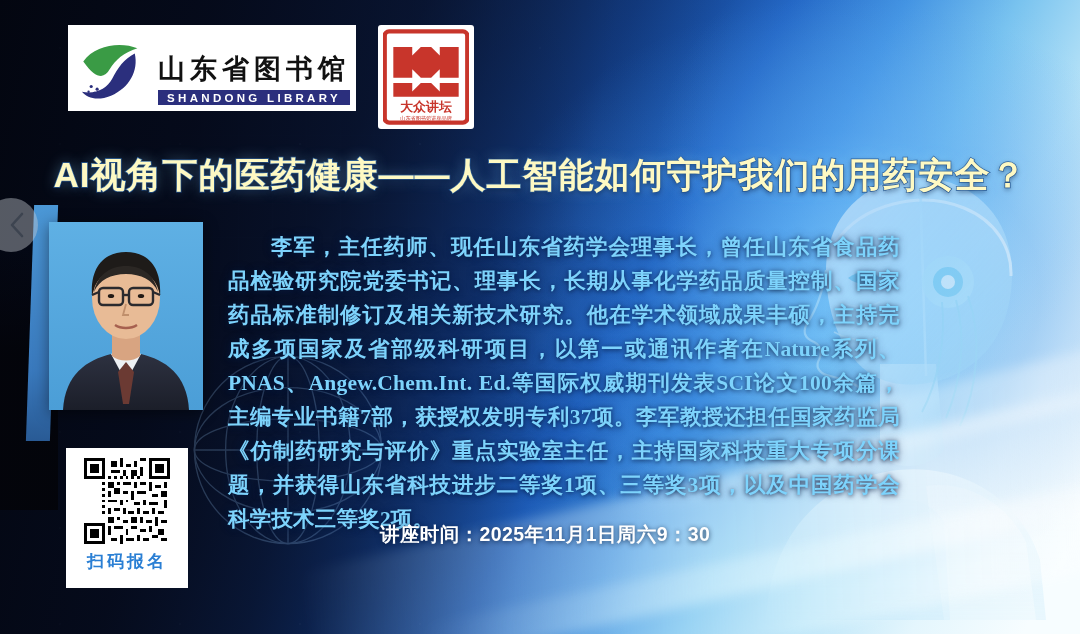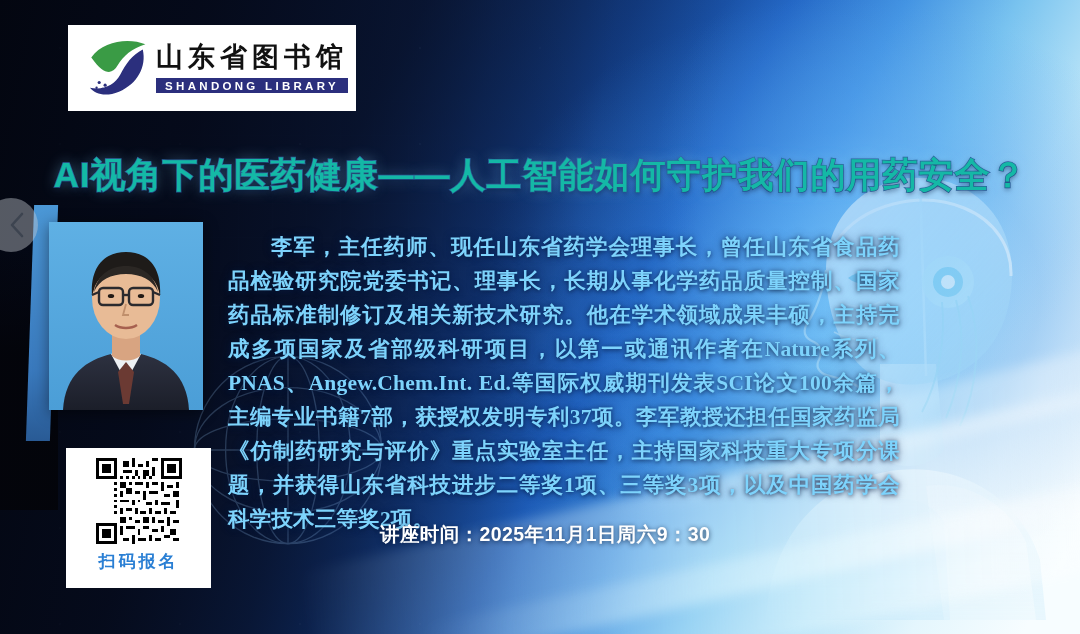--- a/index.html
+++ b/index.html
@@ -93,22 +93,22 @@
   }
 
   
   .logo-row{
     position:absolute; left:68px; top:25px;
     display:flex; align-items:flex-start; gap:22px;
   }
   .lib-logo{
     background:#fff;
     width:288px; height:86px;
-    display:flex; align-items:center; gap:4px;
-    padding:6px 12px 6px 18px;
+    display:flex; align-items:flex-end; gap:14px;
+    padding:6px 12px 6px 10px;
   }
   .lib-mark{ width:66px; height:66px; flex:0 0 66px; }
   .lib-text{ display:flex; flex-direction:column; justify-content:center; flex:1; }
   .lib-cn{
     font-family:"Liberation Serif", serif;
     font-size:27px; font-weight:700; color:#111;
     letter-spacing:5px; line-height:1.06; white-space:nowrap;
   }
   .lib-en{
     margin-top:6px;
@@ -122,21 +122,21 @@
     display:flex; align-items:center; justify-content:center;
   }
 
   
   .title{
     position:absolute; left:50%; transform:translateX(-50%);
     top:152px; width:1000px;
     text-align:center; white-space:nowrap;
     font-family:"Liberation Sans", sans-serif;
     font-size:35px; font-weight:700; letter-spacing:1px;
-    color:#14b8a6;
+    color:#fef9c3;
     -webkit-text-stroke:1.4px #2a5f9e;
     paint-order:stroke fill;
     text-shadow:0 2px 5px rgba(0,20,60,.55), 0 0 14px rgba(140,215,255,.45);
   }
 
   
   .portrait{
     position:absolute; left:49px; top:222px;
     width:154px; height:188px;
     overflow:hidden;
@@ -152,21 +152,21 @@
     color:#7dd3fc; font-weight:600;
     text-align:justify; text-justify:inter-ideograph;
     text-indent:2em;
     text-shadow:0 1px 4px rgba(5,20,55,.75), 0 0 10px rgba(10,40,90,.45);
     letter-spacing:.2px;
   }
 
   
   .qr-card{
     position:absolute; left:66px; top:448px;
-    width:145px; height:140px;
+    width:122px; height:140px;
     background:#fff;
     display:flex; flex-direction:column; align-items:center;
     justify-content:flex-start;
     padding:10px 26px 6px;
   }
   .qr-img{ width:86px; height:86px; }
   .qr-label{
     margin-top:6px;
     font-family:"Liberation Sans", sans-serif;
     font-size:17px; font-weight:700; color:#2a7fd4;
@@ -308,20 +308,32 @@
           <circle cx="16" cy="80" r="1.8"></circle>
             <circle cx="43" cy="74" r="1.8"></circle>
         </g>
       </svg>
       <div class="lib-text">
         <div class="lib-cn">山东省图书馆</div>
         <div class="lib-en">SHANDONG LIBRARY</div>
       </div>
     </div>
 
+    <div class="seal">
+      <svg viewBox="0 0 100 110" width="88" height="100">
+        <rect x="2" y="2" width="96" height="106" rx="5" fill="none" stroke="#c8352b" stroke-width="5"></rect>
+
+        <path d="M12 56 L12 20 L34 20 L34 30 L44 20 L56 20 L66 30 L66 20 L88 20 L88 56
+                 L66 56 L66 46 L56 56 L44 56 L34 46 L34 56 Z" fill="#c8352b"></path>
+        <path d="M12 62 L34 62 L34 72 L44 62 L56 62 L66 72 L66 62 L88 62 L88 78
+                 L12 78 Z" fill="#c8352b"></path>
+        <text x="50" y="94" text-anchor="middle" font-family="'Liberation Serif',serif" font-size="15" font-weight="700" fill="#c8352b">大众讲坛</text>
+        <text x="50" y="105" text-anchor="middle" font-family="'Liberation Sans',sans-serif" font-size="6" fill="#c8352b">山东省图书馆讲座品牌</text>
+      </svg>
+    </div>
   </div>
 
   <div class="title">AI视角下的医药健康——人工智能如何守护我们的用药安全？</div>
 
   <div class="portrait">
     <svg viewBox="0 0 154 188" width="154" height="188">
       <defs>
         <linearGradient id="pbg" x1="0" y1="0" x2="0" y2="1">
           <stop offset="0%" stop-color="#5fb0e4"></stop>
             <stop offset="100%" stop-color="#4b9ed7"></stop>

